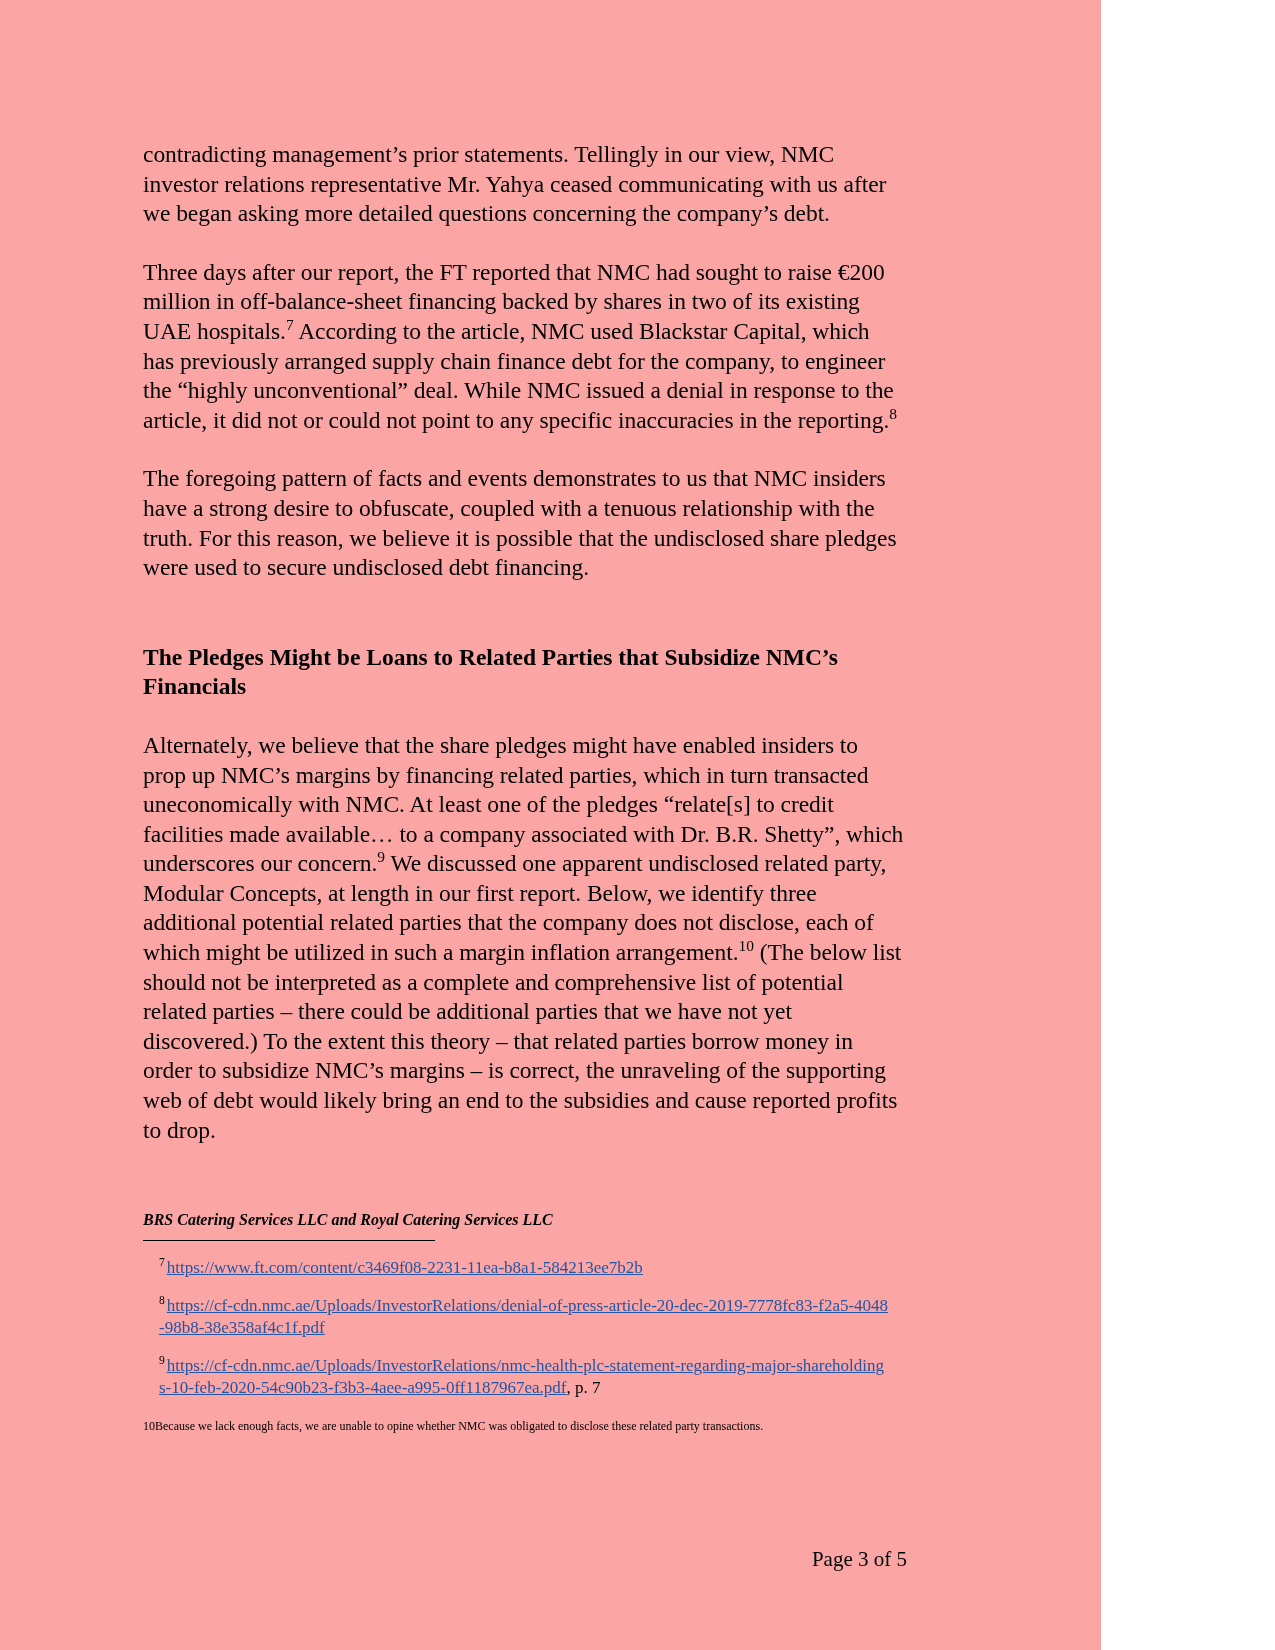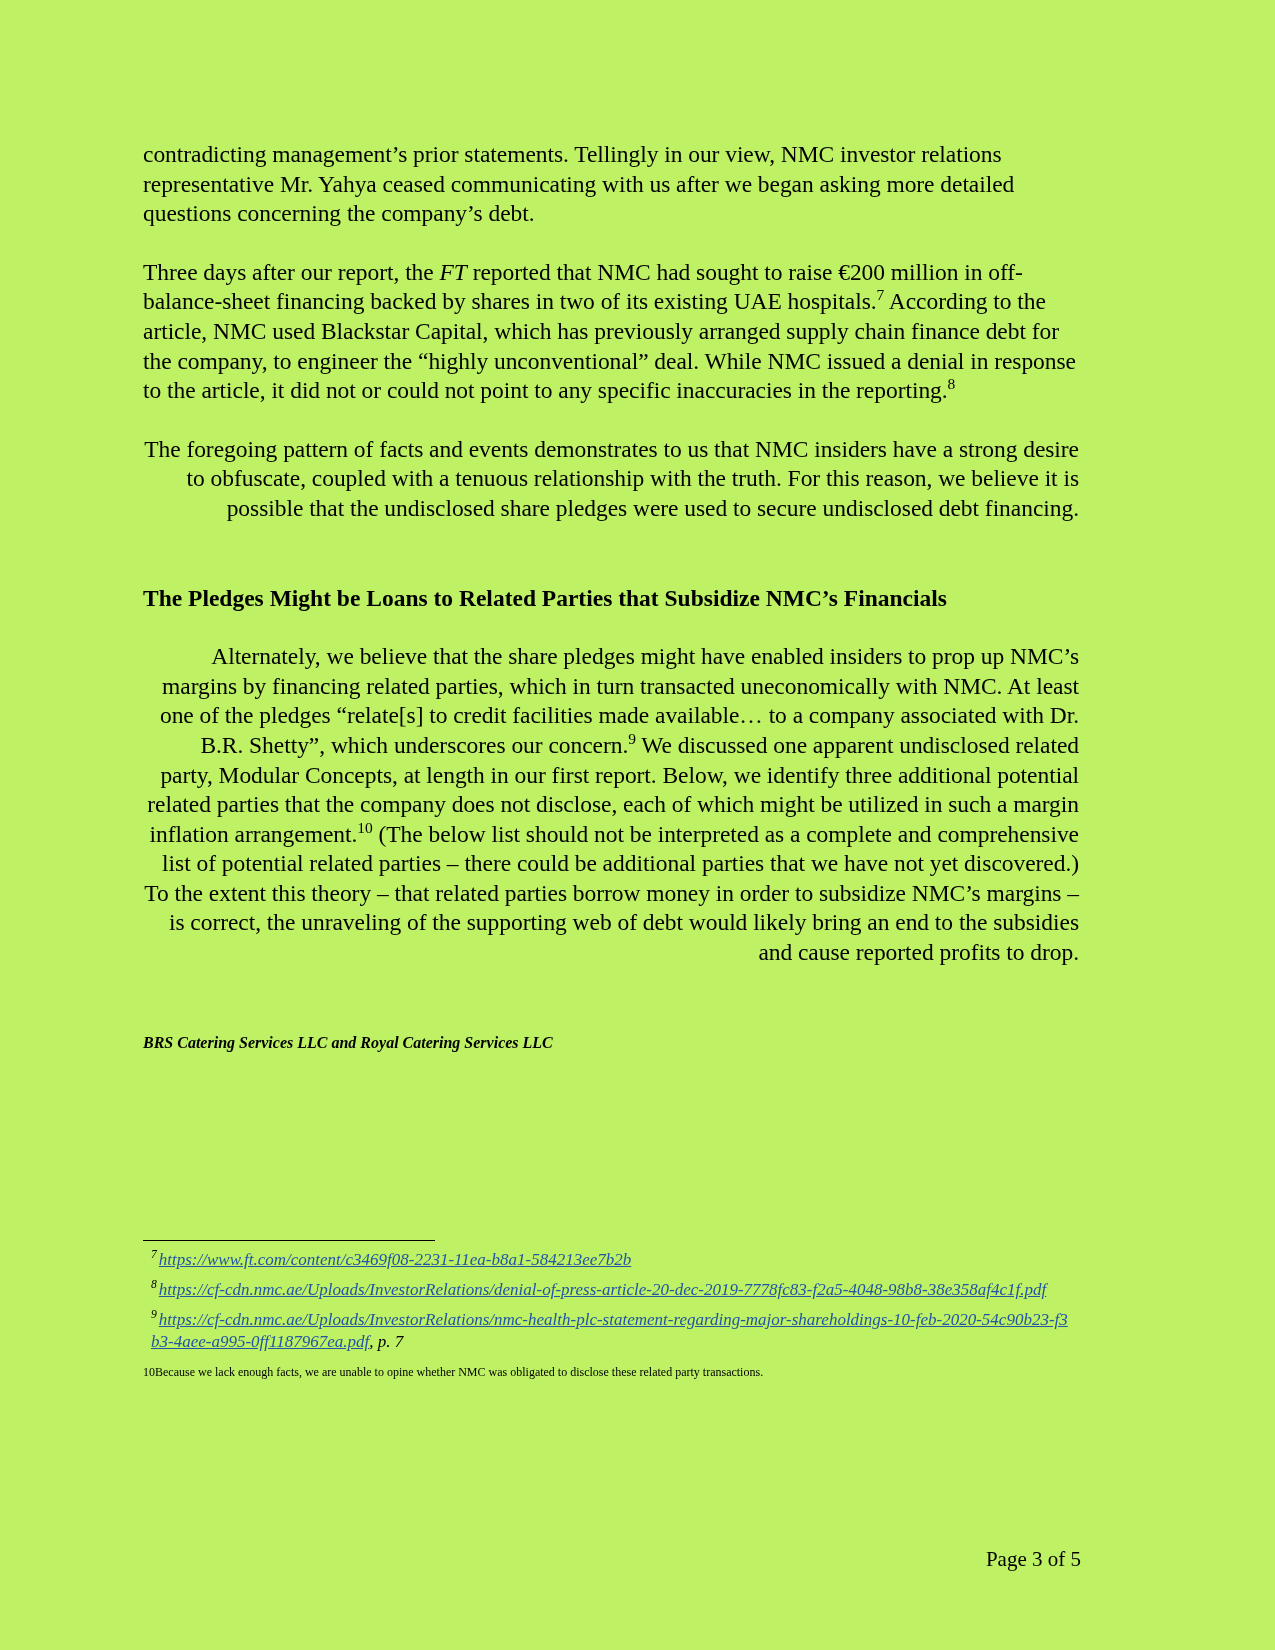--- a/index.html
+++ b/index.html
@@ -6,76 +6,74 @@
     margin: 0;
     padding: 0;
     background: #ffffff;
   }
   body {
     font-family: "Liberation Serif", "DejaVu Serif", serif;
     color: #000000;
   }
   .page {
     position: relative;
-    width: 1275px;
+    width: 1101px;
     height: 1650px;
-    background: #bef264;
+    background: #fca5a5;
     box-sizing: border-box;
     padding: 140px 196px 0 143px;
     overflow: hidden;
   }
   .body-text {
     font-size: 23.5px;
     line-height: 29.6px;
     text-align: left;
     margin: 0 0 29px 0;
     letter-spacing: -0.05px;
   }
   .para-gap-large {
     margin-bottom: 60px;
-    text-align: right;
   }
   .section-heading {
     font-size: 23.5px;
     font-weight: bold;
     line-height: 29.6px;
     margin: 12px 0 29px 0;
   }
   .sub-heading {
     font-size: 16px;
     font-style: italic;
     line-height: 29.6px;
     margin: 0 0 29px 0;
   }
   sup {
     font-size: 0.66em;
     vertical-align: super;
     line-height: 0;
   }
-  .italic { font-style: italic; }
+  .italic { }
 
   
   .footnotes {
     position: absolute;
     left: 143px;
     right: 196px;
     top: 1240px;
   }
   .footnote-rule {
     width: 292px;
     height: 0;
     border-top: 1.2px solid #000000;
     margin: 0 0 7px 0;
   }
   .footnote {
     font-size: 17px;
     line-height: 22px;
-    margin: 8px;
+    margin: 16px;
     word-break: break-word;
-    font-style: italic;
   }
   .footnote .fn-num {
     font-size: 11.6px;
     vertical-align: super;
     line-height: 0;
     margin-right: 2px;
   }
   .fn-link {
     color: #2255a4;
     text-decoration: underline;

